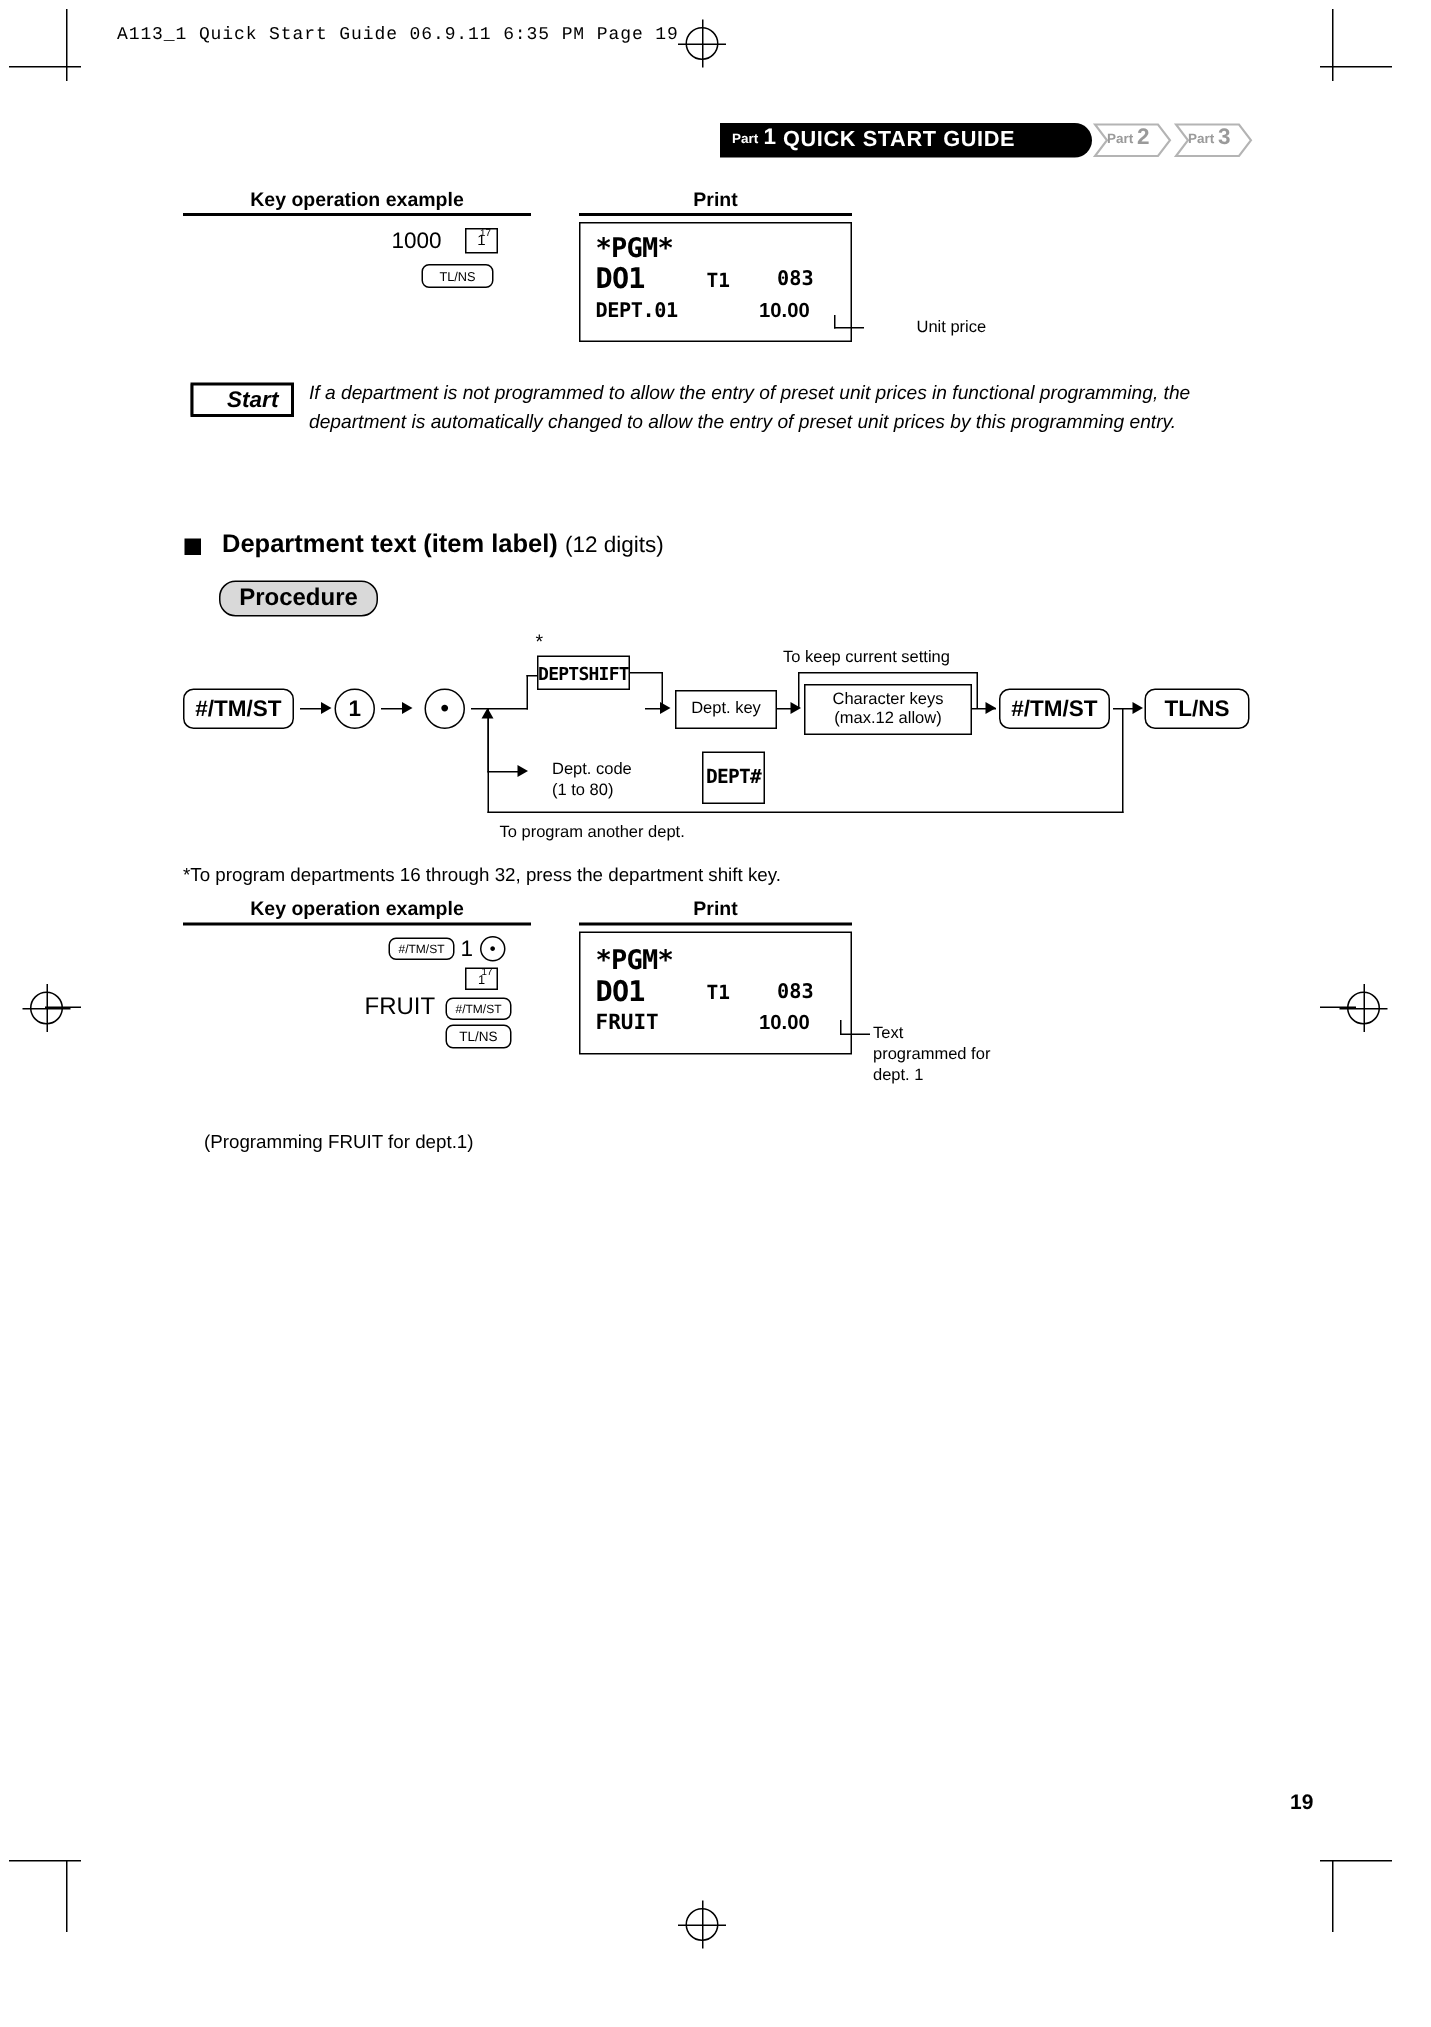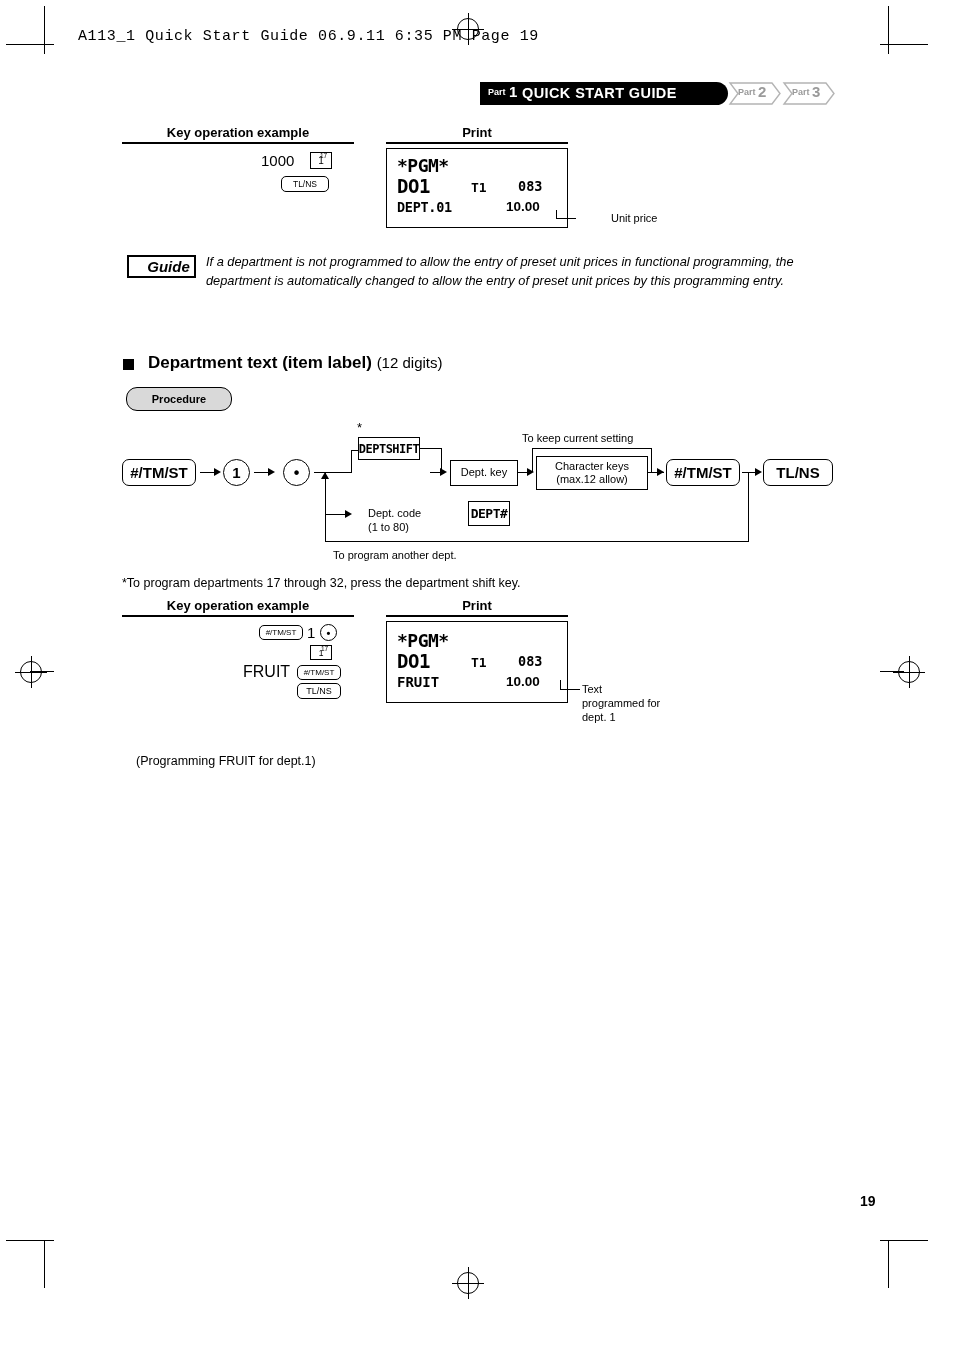--- a/index.html
+++ b/index.html
@@ -12,22 +12,22 @@
 
   
   .crop-line{position:absolute;background:#000;}
   .reg{position:absolute;border:1px solid #000;border-radius:50%;background:#fff;}
   .reg:before,.reg:after{content:"";position:absolute;background:#000;}
   .reg:before{left:50%;top:-6px;width:1px;height:calc(100% + 12px);margin-left:-0.5px;}
   .reg:after{top:50%;left:-6px;height:1px;width:calc(100% + 12px);margin-top:-0.5px;}
 
   
   .slug{
-    font-family:"Liberation Mono", monospace;font-size:15px;letter-spacing:0.6px;
-    top:28px;left:78px;white-space:nowrap;
+    font-family:"Liberation Mono", monospace;font-size:12px;letter-spacing:0.6px;
+    top:16px;left:78px;white-space:nowrap;
   }
 
   
   .banner-wrap{top:82px;left:480px;width:360px;height:24px;}
   .banner-main{
     position:absolute;left:0;top:0;width:248px;height:23px;background:#000;
     border-radius:0 12px 12px 0;
   }
   .banner-main .pnum{
     position:absolute;left:8px;top:5px;color:#fff;font-size:9px;font-weight:bold;
@@ -84,21 +84,21 @@
   }
 
   
   .sec-sq{position:absolute;width:11px;height:11px;background:#000;}
   .sec-title{position:absolute;font-size:17px;font-weight:bold;}
   .sec-sub{font-size:15px;font-weight:normal;}
 
   .proc{
     position:absolute;border:1px solid #000;border-radius:11px;background:#d9d9d9;
     display:flex;align-items:center;justify-content:center;
-    font-size:11px;font-weight:bold;
+    font-size:16px;font-weight:bold;margin-left:20px;
   }
 
   
   .fbox{
     position:absolute;border:1px solid #000;box-sizing:border-box;background:#fff;
     display:flex;align-items:center;justify-content:center;text-align:center;
     font-size:11px;line-height:1.2;
   }
   .lbl{position:absolute;font-size:11px;line-height:1.25;}
   .line{position:absolute;background:#000;}
@@ -187,21 +187,21 @@
   <div class="abs rc-083" style="left:131px;top:29px;">083</div>
   <div class="abs rc-dept" style="left:10px;top:50px;">DEPT.01</div>
   <div class="abs rc-price" style="left:119px;top:50px;">10.00</div>
 </div>
 <div class="line abs" style="left:556px;top:210px;width:1px;height:9px;"></div>
 <div class="line abs" style="left:556px;top:218px;width:20px;height:1px;"></div>
 <div class="abs lbl" style="left:578px;top:212px;margin-left:33px;">Unit price</div>
 
 <div class="note-sq" style="left:127px;top:256px;width:14px;height:21px;"></div>
 <div class="note-badge" style="left:127px;top:255px;width:69px;height:23px;">
-  <span style="margin-left:14px;">Guide</span>
+  <span style="margin-left:14px;">Start</span>
 </div>
 <div class="note-text" style="left:206px;top:253px;">If a department is not programmed to allow the entry of preset unit prices in functional programming, the department is automatically changed to allow the entry of preset unit prices by this programming entry.</div>
 
 <div class="sec-sq" style="left:123px;top:359px;"></div>
 <div class="sec-title" style="left:148px;top:353px;white-space:nowrap;">
   <span>Department text (item label)</span>
   <span class="sec-sub">(12 digits)</span>
 </div>
 
 <div class="proc" style="left:126px;top:387px;width:104px;height:22px;">
@@ -234,21 +234,21 @@
 <div class="line abs" style="left:420px;top:448px;width:22px;height:1.4px;"></div>
 <div class="line abs" style="left:441px;top:448px;width:1.4px;height:25px;"></div>
 
 <div class="line abs" style="left:325px;top:472px;width:1.4px;height:43px;"></div>
 <div class="line abs" style="left:325px;top:514px;width:22px;height:1.4px;"></div>
 <div class="arrowR" style="left:345px;top:510px;"></div>
 <div class="abs lbl" style="left:368px;top:507px;width:92px;">
   <span>Dept. code</span><br>
   <span>(1 to 80)</span>
 </div>
-<div class="midkey" style="left:468px;top:501px;width:42px;height:25px;">
+<div class="midkey" style="left:468px;top:501px;width:42px;height:35px;">
   <span style="font-size:13px;">DEPT#</span>
 </div>
 
 <div class="fbox" style="left:450px;top:460px;width:68px;height:26px;">
   <span>Dept. key</span>
 </div>
 <div class="line abs" style="left:430px;top:472px;width:12px;height:1.4px;"></div>
 <div class="arrowR" style="left:440px;top:468px;"></div>
 
 <div class="fbox" style="left:536px;top:456px;width:112px;height:34px;flex-direction:column;">
@@ -274,21 +274,21 @@
 </div>
 <div class="line abs" style="left:742px;top:472px;width:14px;height:1.4px;"></div>
 <div class="arrowR" style="left:755px;top:468px;"></div>
 
 <div class="line abs" style="left:748px;top:472px;width:1.4px;height:70px;"></div>
 <div class="line abs" style="left:325px;top:541px;width:424px;height:1.4px;"></div>
 <div class="line abs" style="left:325px;top:478px;width:1.4px;height:64px;"></div>
 <div class="arrowU" style="left:321px;top:472px;"></div>
 <div class="abs lbl" style="left:333px;top:549px;">To program another dept.</div>
 
-<div class="abs foot" style="left:122px;top:576px;">*To program departments 17 through 32, press the department shift key.</div>
+<div class="abs foot" style="left:122px;top:576px;">*To program departments 16 through 32, press the department shift key.</div>
 
 <div class="abs colhdr" style="left:122px;top:598px;width:232px;">Key operation example</div>
 <div class="abs colhdr" style="left:386px;top:598px;width:182px;">Print</div>
 <div class="rule abs" style="left:122px;top:615px;width:232px;"></div>
 <div class="rule abs" style="left:386px;top:615px;width:182px;"></div>
 
 <div class="keybox kb-small r" style="left:259px;top:625px;width:44px;height:15px;">
   <span style="font-size:8px;">#/TM/ST</span>
 </div>
 <div class="abs" style="left:307px;top:624px;font-size:15px;">1</div>

